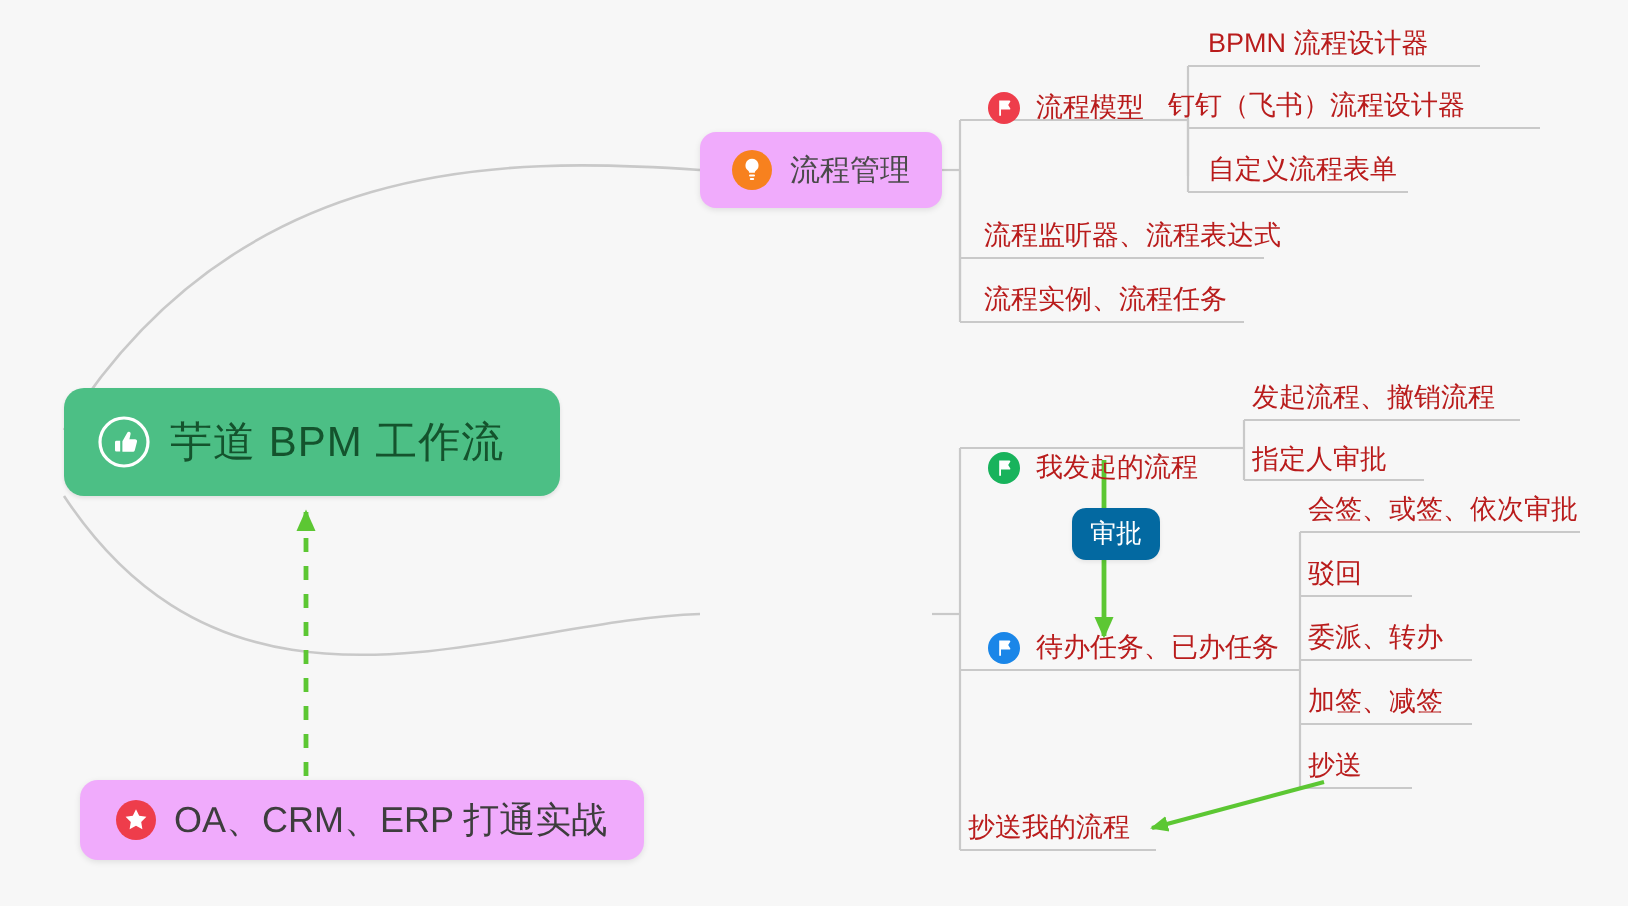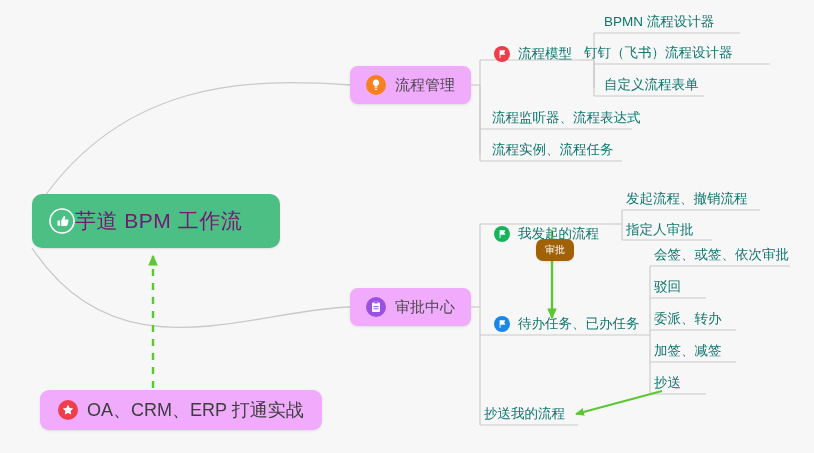--- a/index.html
+++ b/index.html
@@ -15,22 +15,22 @@
   
   .root-node{
     position:absolute;left:32px;top:194px;
     width:248px;height:54px;
     background:#4cbf85;border-radius:10px;
     display:flex;align-items:center;
     box-shadow:0 1px 2px rgba(0,0,0,.10);
     box-sizing:border-box;padding-left:17px;
   }
   .root-label{
-    color:#701a75;font-size:21px;letter-spacing:.5px;
-    white-space:nowrap;text-align:center;
+    color:#14532d;font-size:21px;letter-spacing:.5px;
+    margin-left:10px;white-space:nowrap;text-align:center;
   }
 
   
   .card-node{
     position:absolute;
     background:#f0abfc;border-radius:8px;
     display:flex;align-items:center;
     box-shadow:0 1px 3px rgba(0,0,0,.10);
     box-sizing:border-box;padding:0 16px;
     height:38px;white-space:nowrap;
@@ -42,43 +42,43 @@
 
   
   #node-integration{
     left:40px;top:390px;height:40px;border-radius:9px;padding:0 18px;
   }
   #node-integration .card-label{font-size:18px;color:#3d3d3d;}
 
   
   .leaf{
     position:absolute;white-space:nowrap;
-    font-size:13.5px;color:#0f766e;
+    font-size:13.5px;color:#b91c1c;
     display:flex;align-items:center;
     height:20px;
   }
   .leaf .leaf-label{margin-left:0;}
   .leaf.with-icon .leaf-label{margin-left:8px;font-family:Liberation Serif, serif;}
 
   
   .ico{
     display:inline-block;border-radius:50%;
     position:relative;flex:0 0 auto;
   }
   .ico svg{display:block;}
 
   .ico-16{width:16px;height:16px;}
   .ico-20{width:20px;height:20px;}
   .ico-26{width:26px;height:26px;}
 
   
   .tag-pill{
-    position:absolute;left:536px;top:239px;
-    background:#a16207;border-radius:7px;
-    padding:4px 9px;color:#ffffff;font-size:10px;
+    position:absolute;left:536px;top:254px;
+    background:#0369a1;border-radius:7px;
+    padding:4px 9px;color:#ffffff;font-size:13px;
     box-shadow:0 1px 2px rgba(0,0,0,.08);
     z-index:4;
   }
 </style>
 </head>
 <body>
 
 <div id="canvas">
 
   <svg id="wires" viewBox="0 0 814 453" xmlns="http://www.w3.org/2000/svg">
@@ -154,33 +154,20 @@
       <svg width="20" height="20" viewBox="0 0 20 20">
         <circle cx="10" cy="10" r="10" fill="#f7811e"></circle>
         <path d="M10 4.4a3.3 3.3 0 0 0-2 5.9c.4.3.6.7.6 1.1h2.8c0-.4.2-.8.6-1.1a3.3 3.3 0 0 0-2-5.9z" fill="#ffffff"></path>
         <rect x="8.5" y="12.2" width="3" height="1.1" rx=".5" fill="#ffffff"></rect>
         <rect x="8.9" y="14" width="2.2" height="1" rx=".5" fill="#ffffff"></rect>
       </svg>
     </span>
     <span class="card-label">流程管理</span>
   </div>
 
-  <div id="node-approval-center" class="card-node">
-    <span class="ico ico-20">
-      <svg width="20" height="20" viewBox="0 0 20 20">
-        <circle cx="10" cy="10" r="10" fill="#9b51e0"></circle>
-        <rect x="6" y="5.6" width="8" height="9.4" rx="1.2" fill="#ffffff"></rect>
-        <rect x="8.2" y="4.3" width="3.6" height="2.2" rx=".9" fill="#ffffff"></rect>
-        <rect x="8.2" y="4.3" width="3.6" height="2.2" rx=".9" fill="#9b51e0"></rect>
-        <rect x="7.4" y="9" width="5.2" height="1" rx=".5" fill="#9b51e0"></rect>
-        <rect x="7.4" y="11.2" width="5.2" height="1" rx=".5" fill="#9b51e0"></rect>
-      </svg>
-    </span>
-    <span class="card-label">审批中心</span>
-  </div>
 
   <div class="leaf with-icon" style="left:494px;top:44px;">
     <span class="ico ico-16">
       <svg width="16" height="16" viewBox="0 0 16 16">
         <circle cx="8" cy="8" r="8" fill="#ee3d4b"></circle>
         <path d="M5.6 4.2h5.1c.4 0 .6.4.4.7l-1 1.6 1 1.6c.2.3 0 .7-.4.7H6.5v3.1H5.6V4.2z" fill="#ffffff"></path>
       </svg>
     </span>
     <span class="leaf-label">流程模型</span>
   </div>

